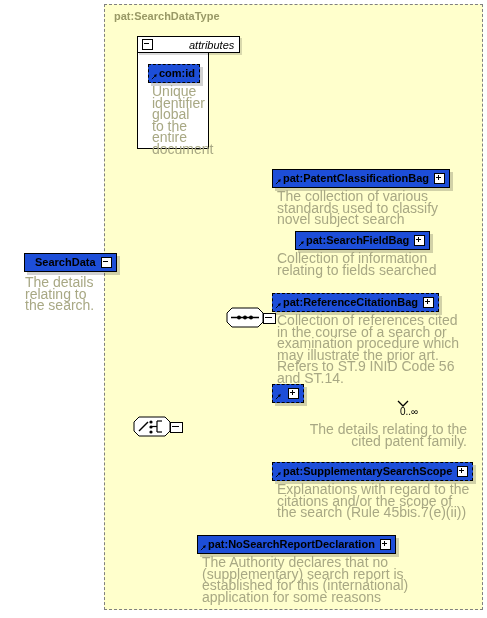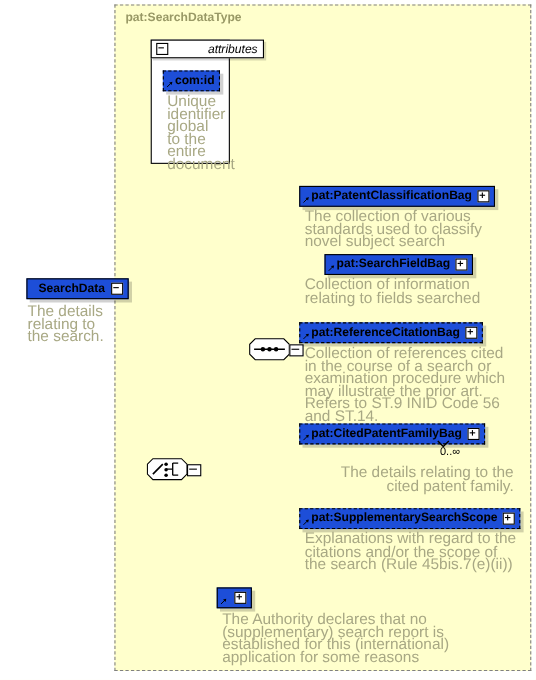--- a/index.html
+++ b/index.html
@@ -314,21 +314,20 @@
   </div>
 </div>
 <div class="annot" style="left:277px; top:315px; width:190px;">Collection of references cited in the course of a search or examination procedure which may illustrate the prior art. Refers to ST.9 INID Code 56 and ST.14.</div>
 
 <div class="node" style="left:272px; top:384px;">
   <div class="node-box dashed">
     <svg class="ref-arrow" viewBox="0 0 8 8">
       <path d="M1,7 L6,2" stroke="#000" stroke-width="1" fill="none"></path>
       <path d="M6.5,1.5 L3.2,2.2 L5.8,4.8 Z" fill="#000"></path>
     </svg>
-    <span class="node-label">pat:CitedPatentFamilyBag</span>
     <span class="toggle plus"></span>
   </div>
 </div>
 <svg style="position:absolute; left:396px; top:400px;" width="14" height="8" viewBox="0 0 14 8">
   <path d="M2,1 L7,6 L12,1" fill="none" stroke="#000" stroke-width="1.3"></path>
 </svg>
 <div class="card" style="left:400px; top:406px;">0..∞</div>
 <div class="annot" style="left:277px; top:424px; width:190px;text-align:right;">The details relating to the cited patent family.</div>
 
 <div class="node" style="left:272px; top:461px;">
@@ -342,16 +341,17 @@
   </div>
 </div>
 <div class="annot" style="left:277px; top:484px; width:195px;">Explanations with regard to the citations and/or the scope of the search (Rule 45bis.7(e)(ii))</div>
 
 <div class="node" style="left:197px; top:534px;">
   <div class="node-box">
     <svg class="ref-arrow" viewBox="0 0 8 8">
       <path d="M1,7 L6,2" stroke="#000" stroke-width="1" fill="none"></path>
       <path d="M6.5,1.5 L3.2,2.2 L5.8,4.8 Z" fill="#000"></path>
     </svg>
+    <span class="node-label">pat:NoSearchReportDeclaration</span>
     <span class="toggle plus"></span>
   </div>
 </div>
 <div class="annot" style="left:202px; top:557px; width:215px;">The Authority declares that no (supplementary) search report is established for this (international) application for some reasons</div>
 
 </body></html>

